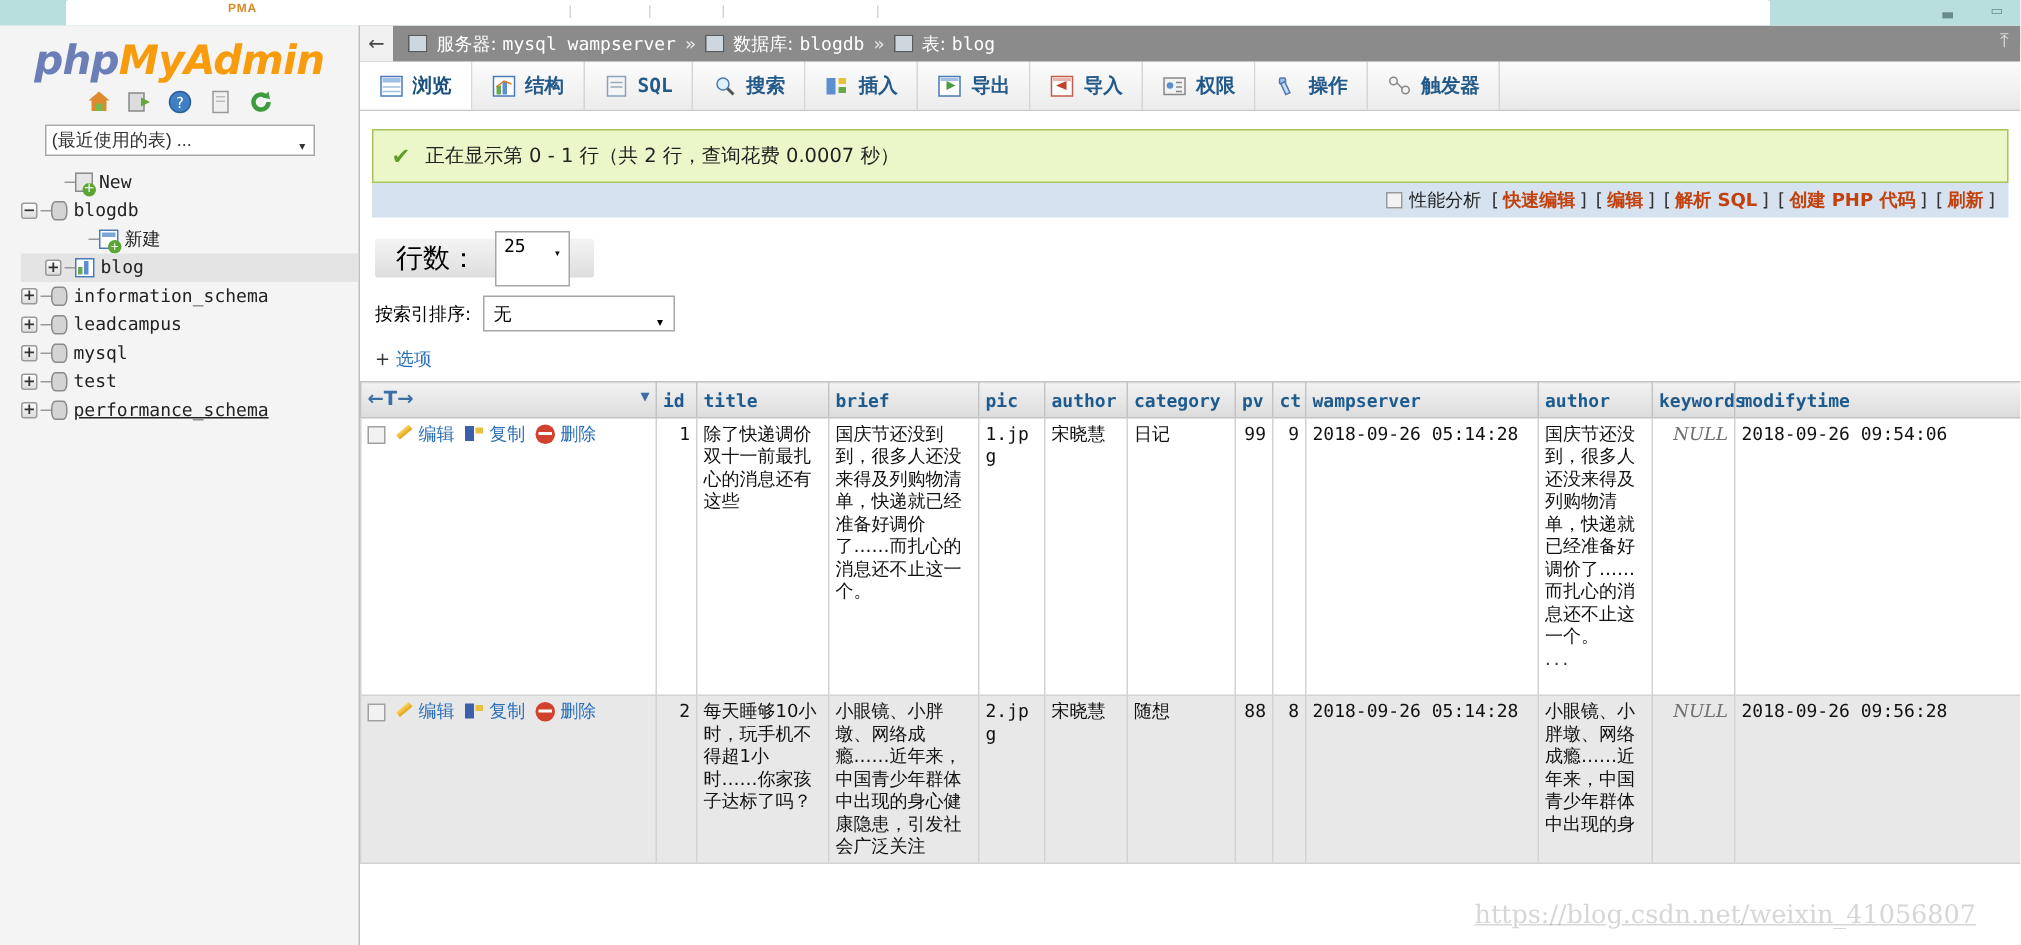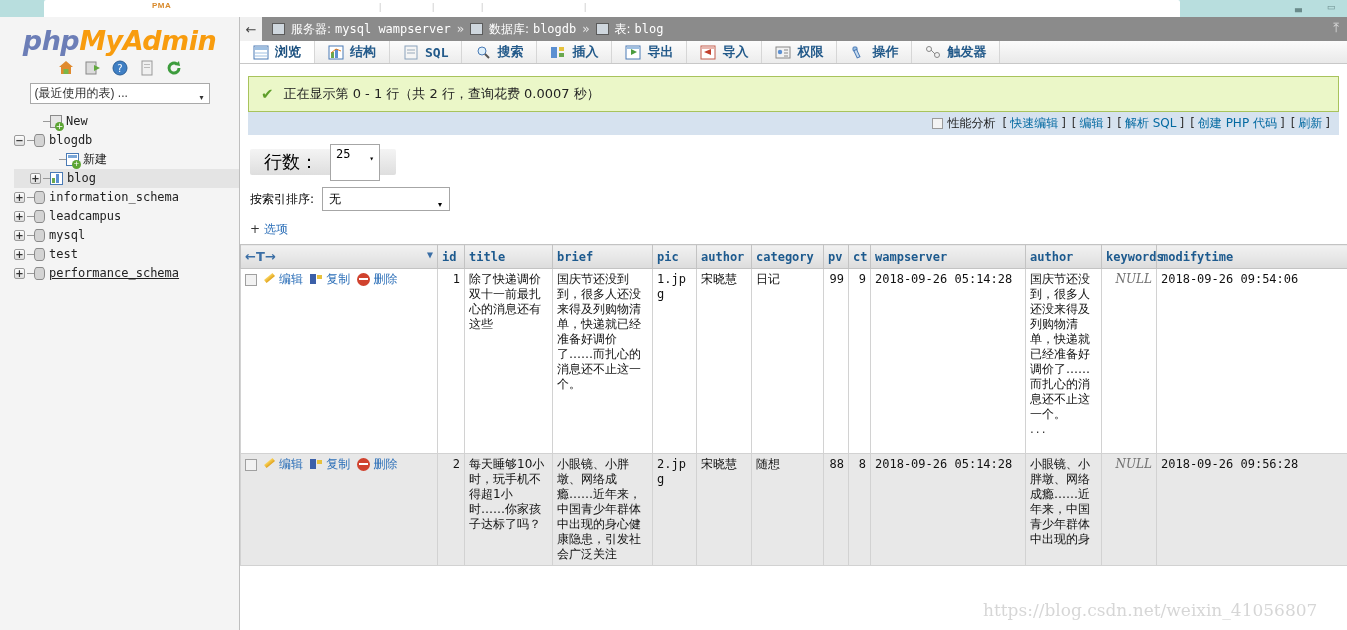--- a/index.html
+++ b/index.html
@@ -153,21 +153,21 @@
     display:inline-block; width: 13px; height: 12px; vertical-align: middle;
     margin-right: 2px; background:#cfd7de; border:1px solid #5b5b5b;
   }
   .bc-collapse {
     position:absolute; right: 8px; top: 3px; color:#dcdcdc; font-size: 13px;
     cursor: pointer; font-family: "DejaVu Sans", sans-serif;
   }
 
   
   .tabs {
-    height: 23px; background: linear-gradient(#fbfbfb,#e9e9e9);
+    height: 33px; background: linear-gradient(#fbfbfb,#e9e9e9);
     border-bottom: 1px solid #c8c8c8; display: flex; align-items: stretch;
   }
   .tab {
     display: flex; align-items: center; gap: 6px;
     padding: 0 13px; border-right: 1px solid #d6d6d6;
     font-size: 13px; font-weight: bold; color: #235a8a;
     cursor: pointer; background: linear-gradient(#fcfcfc,#ececec);
   }
   .tab.active { background: #fff; color: #1a4f7e; }
   .tab-ico { width: 16px; height: 15px; position: relative; display:inline-block; }
@@ -202,21 +202,21 @@
     display: flex; align-items: center; justify-content: flex-end;
     gap: 0; padding-right: 6px;
     font-family: "DejaVu Sans", sans-serif; font-size: 12px;
   }
   .sql-actions .cb {
     width: 11px; height: 11px; border: 1px solid #9a9a9a; background: #f3f3f3;
     margin-right: 4px; display: inline-block; vertical-align: middle;
   }
   .sql-actions .lbl { color: #222; margin-right: 4px; }
   .sql-actions .brk { color: #333; margin: 0 3px; }
-  .sql-actions a { color: #0369a1; text-decoration: none; cursor: pointer; }
+  .sql-actions a { color: #c2410c; text-decoration: none; cursor: pointer; font-weight: bold; }
 
   
   .rows-ctl {
     margin: 14px 0 0 10px; display: inline-flex; align-items: center;
     height: 26px; padding: 0 16px 0 14px;
     background: linear-gradient(#f4f4f4,#dedede);
     border-radius: 2px; gap: 12px;
   }
   .rows-ctl .lbl { font-family:"DejaVu Sans", sans-serif; font-size: 18px; }
   .mini-select {
@@ -289,20 +289,21 @@
   .sortarrow { color:#3a6ea5; font-size: 10px; }
   .ctl-arrows { color:#3a6ea5; font-family:"DejaVu Sans", sans-serif; font-size: 13px; }
 
   .ellipsis-dots { letter-spacing: 2px; color:#333; }
 
   .watermark {
     position: absolute; left: 983px; top: 600px;
     font-family: "DejaVu Serif", serif; font-size: 17px;
     color: rgba(120,120,120,.30); white-space: nowrap;
     pointer-events: none;
+    text-decoration: underline;
   }
 </style>
 </head>
 <body>
 
 <div id="app">
 
   <div class="browser-strip">
     <div class="browser-tab">
       <span class="browser-tab-label">PMA</span>

